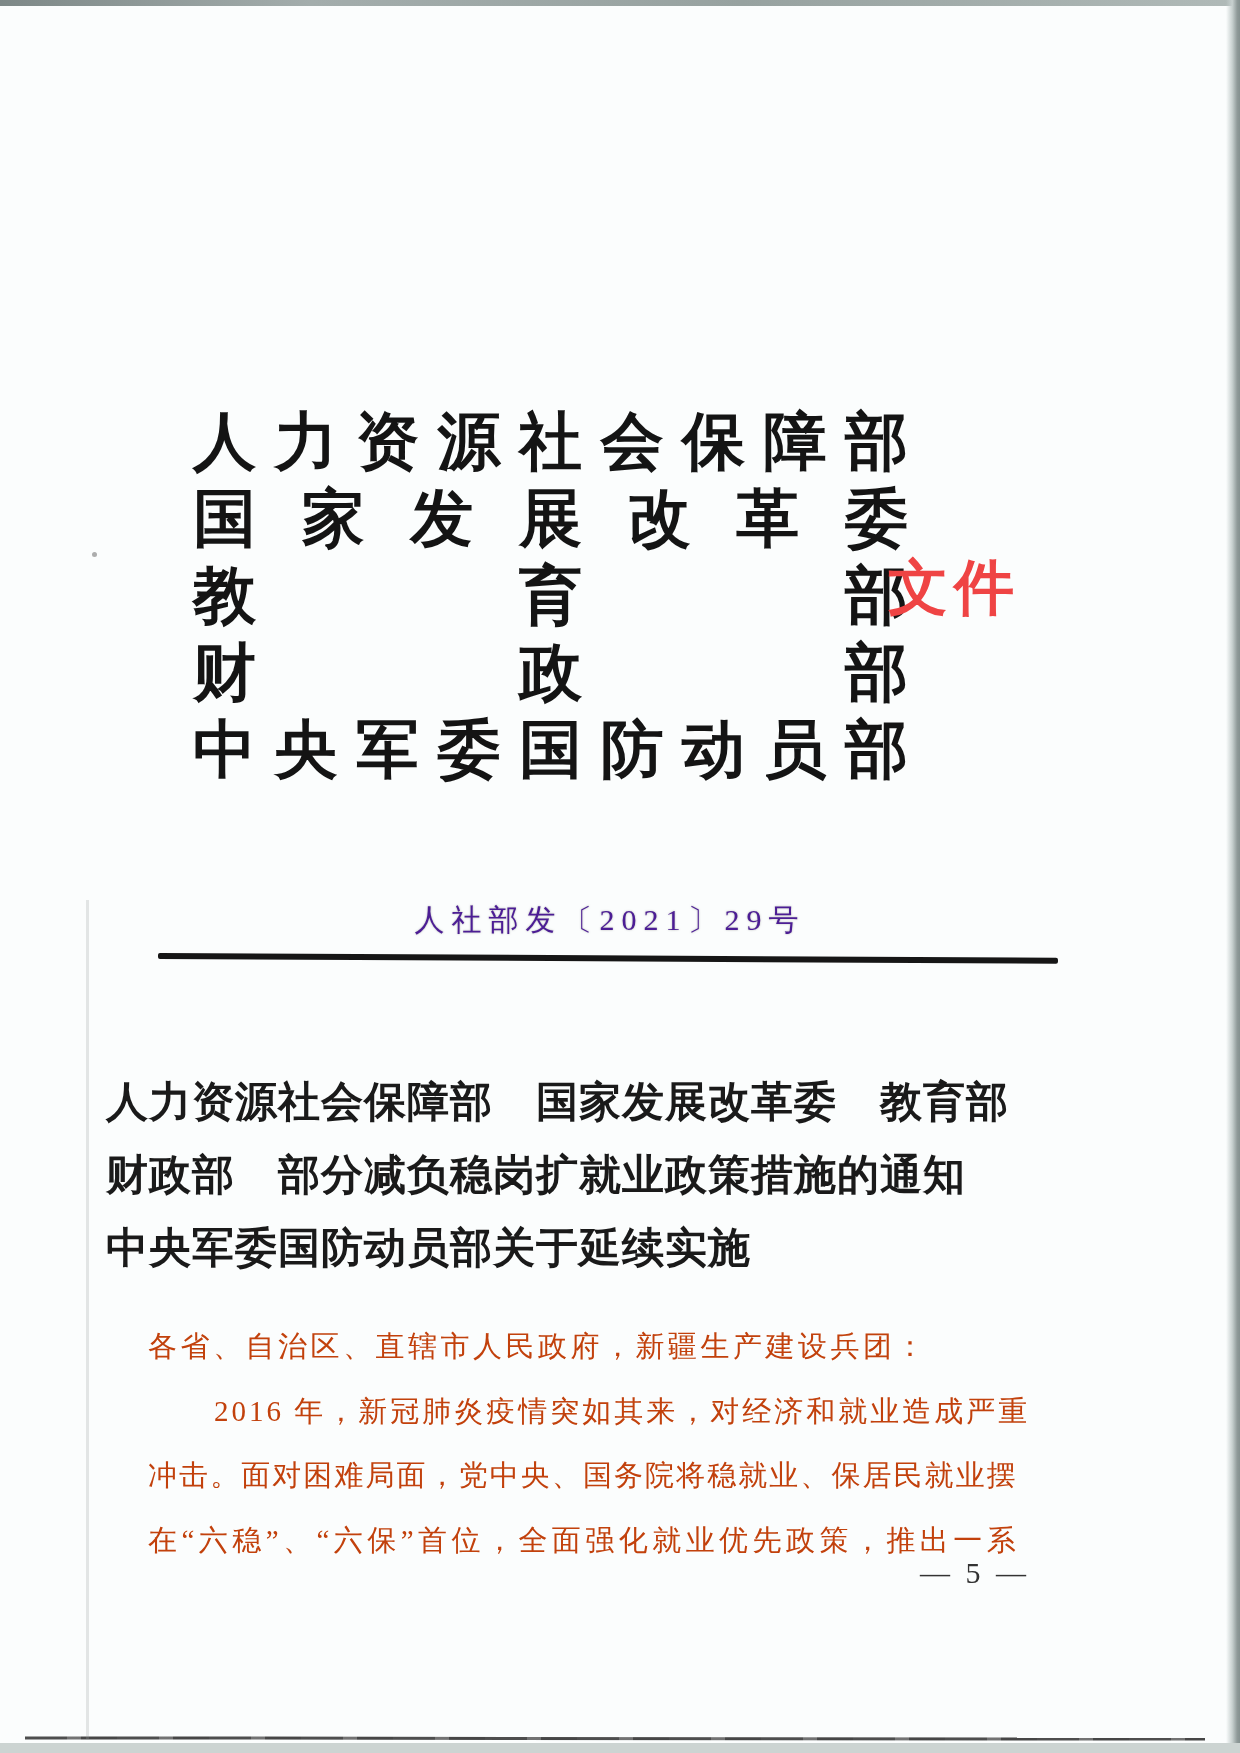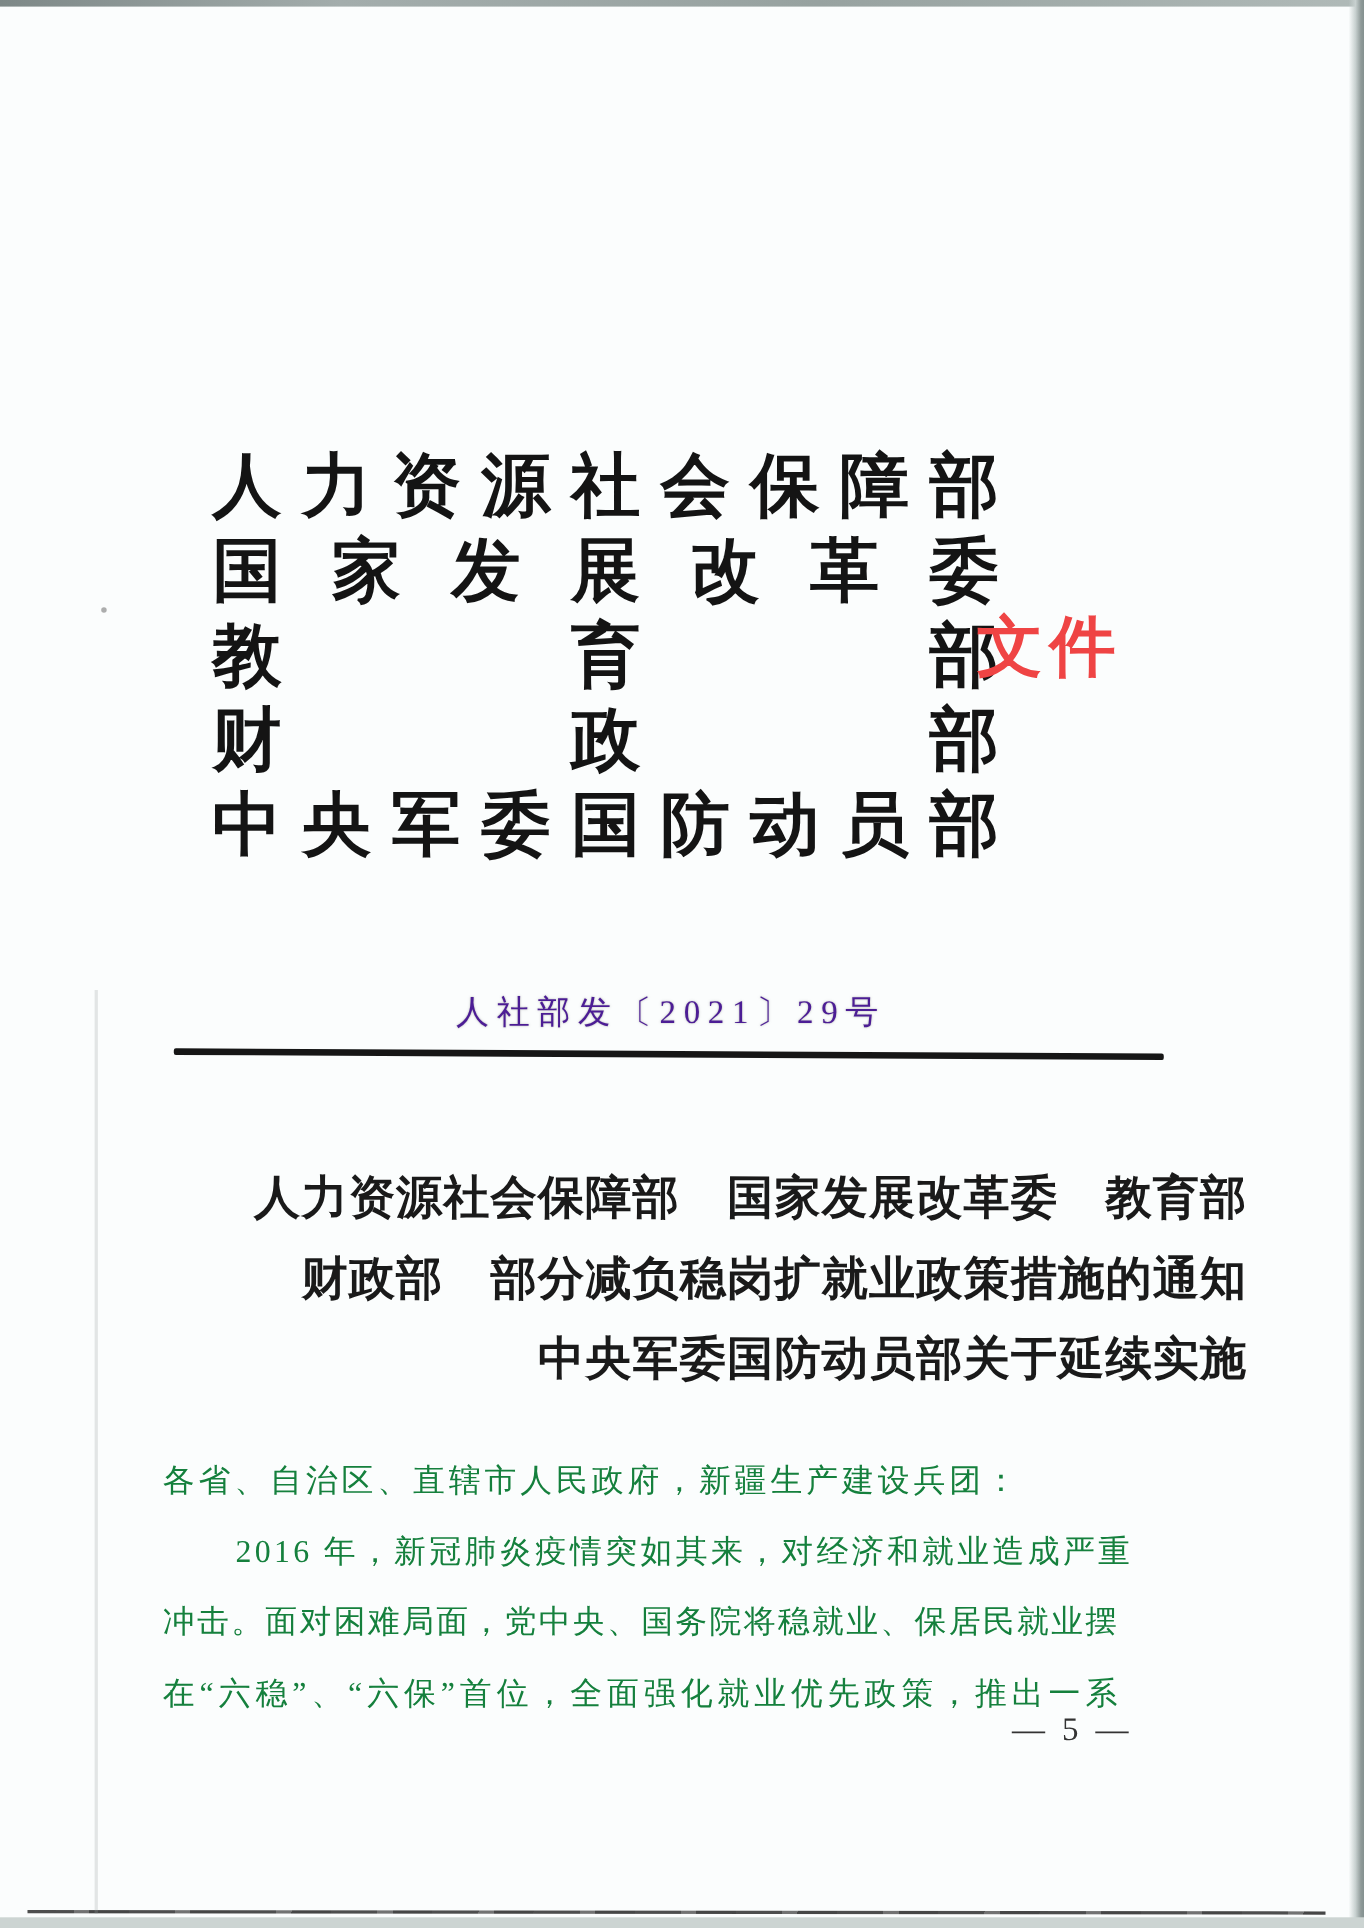--- a/index.html
+++ b/index.html
@@ -76,31 +76,31 @@
     position: absolute; left: 158px; top: 953px; width: 900px; height: 6px;
     background: #161616;
     transform: rotate(0.3deg);
     transform-origin: left center;
     border-radius: 2px;
   }
 
   
   .title {
     position: absolute; left: 90px; top: 1050px; width: 1040px;
-    margin: 4px; text-align: right;
+    margin: 16px; text-align: left;
     font-size: 42px; font-weight: 700; color: #1a1a1a;
   }
   .title-line {
     line-height: 73px; letter-spacing: 1px; white-space: nowrap;
   }
 
   
   .body-block {
     position: absolute; left: 148px; top: 1314px; width: 868px;
-    font-size: 29px; color: #15803d;
+    font-size: 29px; color: #c2410c;
   }
   .salutation {
     margin: 0; line-height: 64.5px; letter-spacing: 3.5px; white-space: nowrap;
   }
   .body-line {
     margin: 0; line-height: 64.5px; letter-spacing: 3px; white-space: nowrap;
   }
   .body-line.justified {
     display: flex; justify-content: space-between; letter-spacing: 0;
   }

